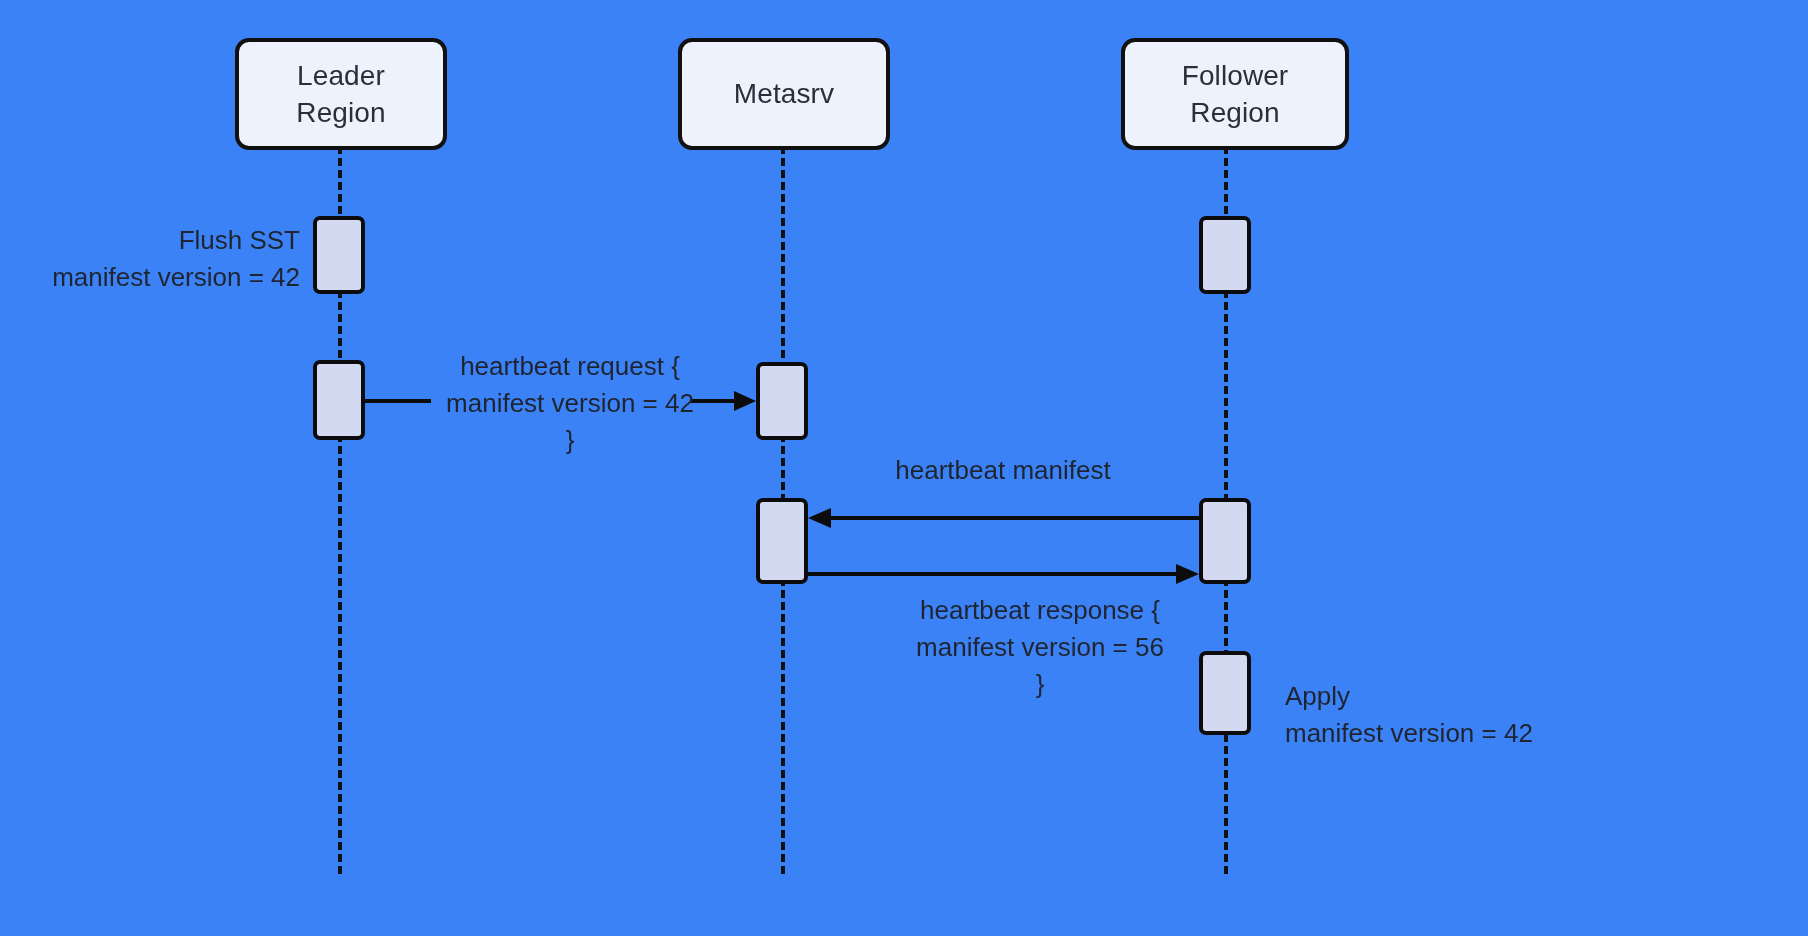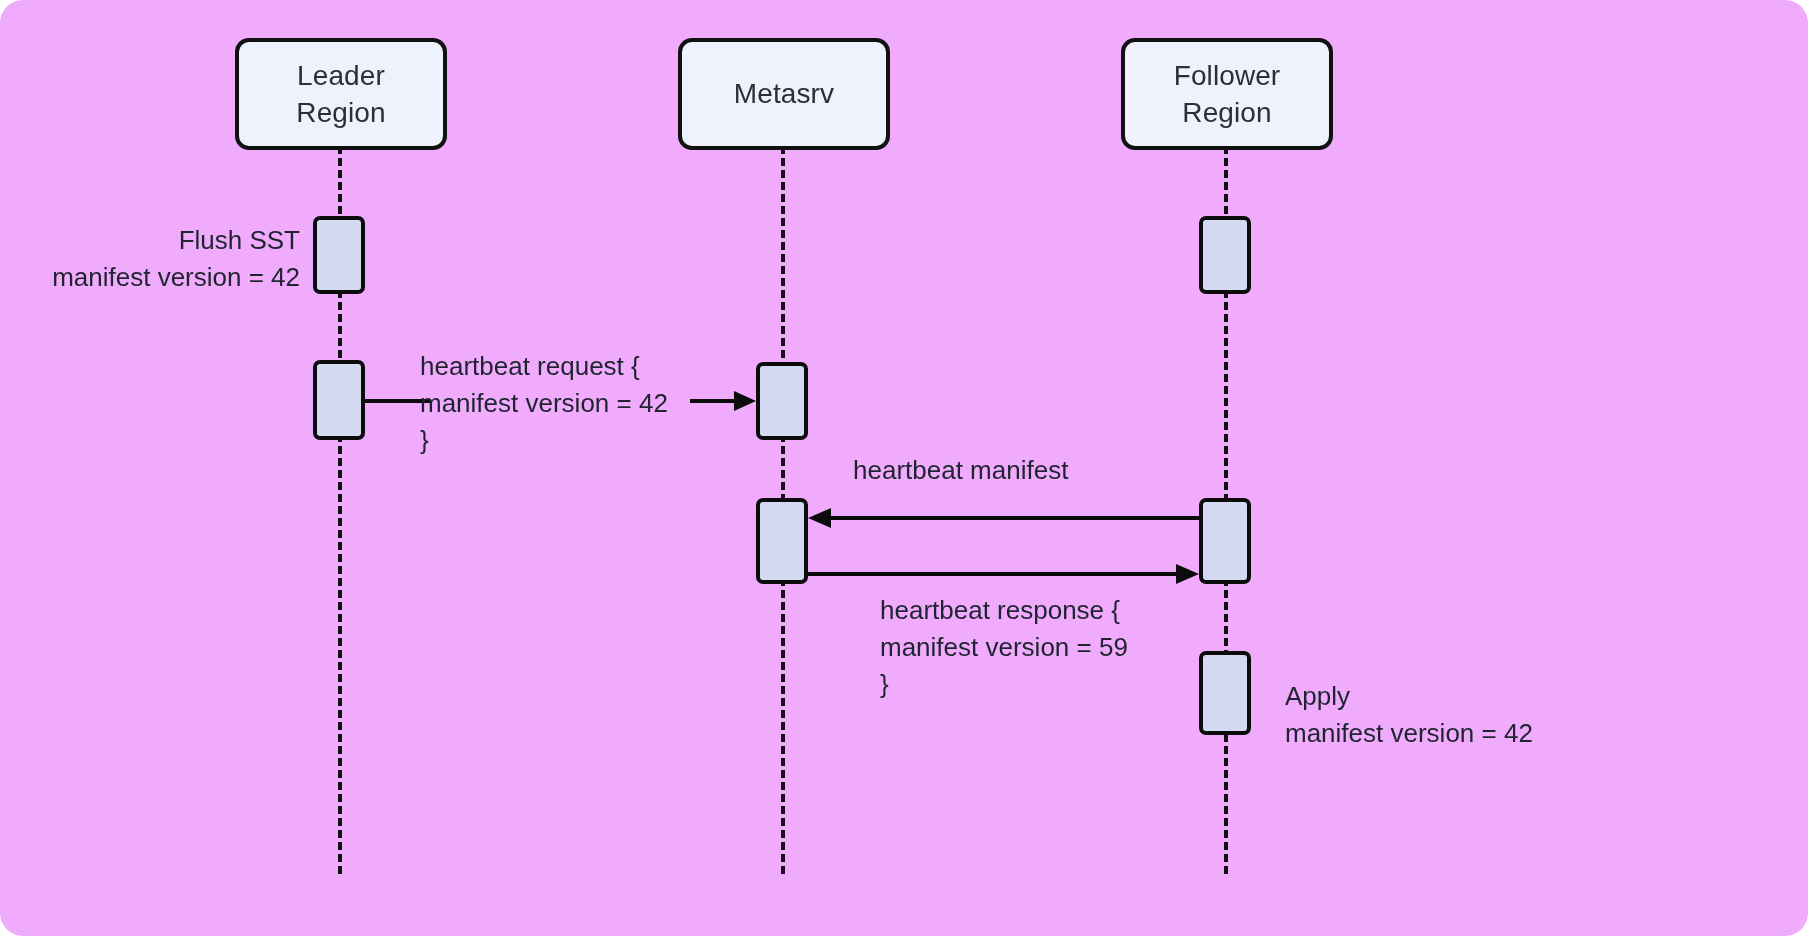--- a/index.html
+++ b/index.html
@@ -8,23 +8,22 @@
     background: #ffffff;
   }
   body {
     font-family: "Liberation Sans", "DejaVu Sans", sans-serif;
     color: #1f2430;
   }
   #diagram {
     position: relative;
     width: 1808px;
     height: 936px;
-    background: #f0abfc;
+    background: #3b82f6;
     overflow: hidden;
-    border-radius: 23px;
   }
   .lifeline-line {
     position: absolute;
     width: 0;
     border-left: 4px dashed #111111;
     z-index: 1;
   }
   .actor-box {
     position: absolute;
     box-sizing: border-box;
@@ -62,21 +61,21 @@
     z-index: 5;
   }
   .note.right-align { text-align: right; }
   .msg-label {
     position: absolute;
     font-size: 26px;
     line-height: 1.42;
     color: #1f2430;
     white-space: pre-line;
     z-index: 5;
-    text-align: left;
+    text-align: center;
   }
   .arrow-svg {
     position: absolute;
     z-index: 2;
     overflow: visible;
   }
   .arrow-line {
     stroke: #0c0c0c;
     stroke-width: 4;
     fill: none;
@@ -96,21 +95,21 @@
 
   <div class="actor-box" style="left:235px; top:38px; width:212px; height:112px;">
     <div class="actor-label">Leader
 Region</div>
   </div>
 
   <div class="actor-box" style="left:678px; top:38px; width:212px; height:112px;">
     <div class="actor-label">Metasrv</div>
   </div>
 
-  <div class="actor-box" style="left:1121px; top:38px; width:212px; height:112px;">
+  <div class="actor-box" style="left:1121px; top:38px; width:228px; height:112px;">
     <div class="actor-label">Follower
 Region</div>
   </div>
 
   <div class="activation" style="left:313px; top:216px; width:52px; height:78px;"></div>
 
   <div class="activation" style="left:313px; top:360px; width:52px; height:80px;"></div>
 
   <div class="activation" style="left:756px; top:362px; width:52px; height:78px;"></div>
 
@@ -145,16 +144,16 @@
   </svg>
 
   <div class="msg-label" style="left:853px; top:452px; width:300px;">heartbeat manifest</div>
 
   <svg class="arrow-svg" style="left:808px; top:559px; width:391px; height:30px;" viewBox="0 0 391 30" preserveAspectRatio="none">
     <line class="arrow-line" x1="0" y1="15" x2="369" y2="15"></line>
     <polygon class="arrow-head" points="391,15 368,5 368,25"></polygon>
   </svg>
 
   <div class="msg-label" style="left:880px; top:592px; width:320px;">heartbeat response {
-    manifest version = 59
+    manifest version = 56
 }</div>
 
 </div>
 
 </body></html>

